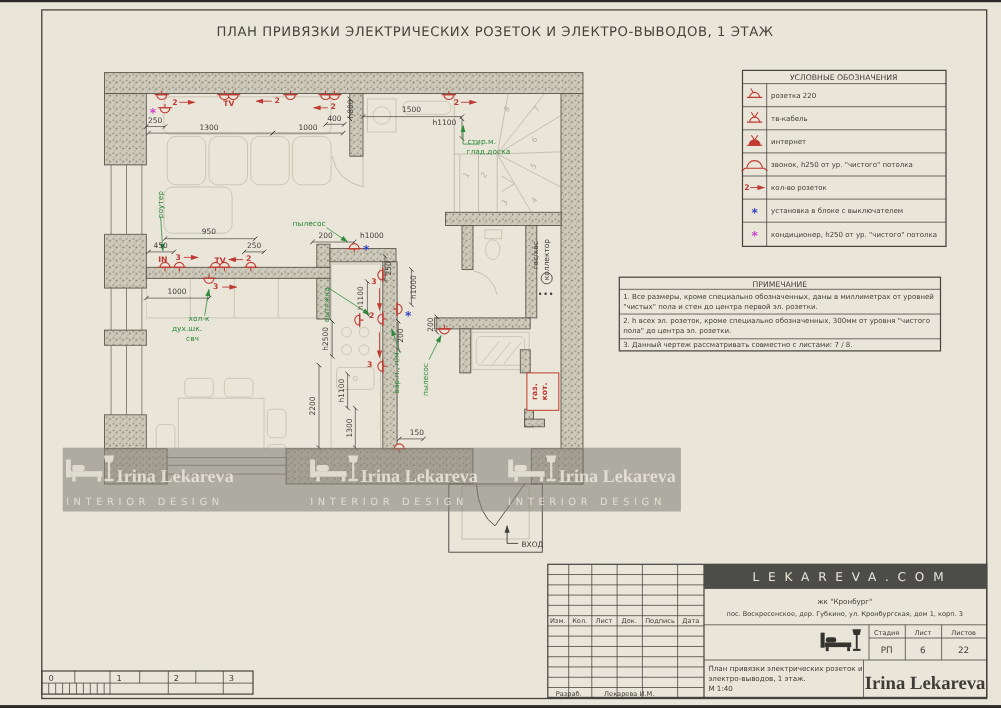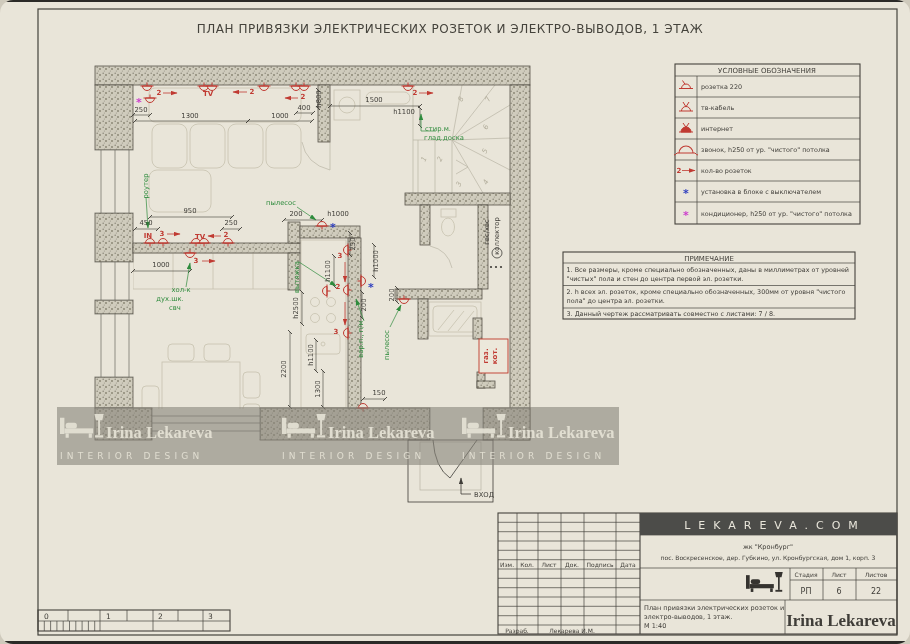--- a/index.html
+++ b/index.html
@@ -1,16 +1,16 @@
 <!DOCTYPE html>
 <html><head>
 <meta charset="utf-8">
 <style>
   html,body{margin:0;padding:0;background:#cfcabc;}
-  .sheet{position:relative;width:910px;height:644px;background:#e9e5d9;overflow:hidden;border-radius:13px;}
+  .sheet{position:relative;width:910px;height:644px;background:#e9e5d9;overflow:hidden;}
   svg{position:absolute;left:0;top:0;}
   text{font-family:"DejaVu Sans",sans-serif;fill:#3f3d38;text-anchor:middle;}
   .ta-s{text-anchor:start;}
   .title{font-size:12px;letter-spacing:.5px;fill:#45433c;}
   .lbl{font-size:6.8px;}
   .red{font-size:7px;font-weight:bold;fill:#c03a32;}
   .grn{font-size:6.8px;fill:#2e8b3c;}
   .blk{font-size:6.8px;}
   .sta{font-size:7px;font-style:italic;fill:#b2ad9b;}
   .mag{font-size:11px;font-weight:bold;fill:#cc3fcc;}

